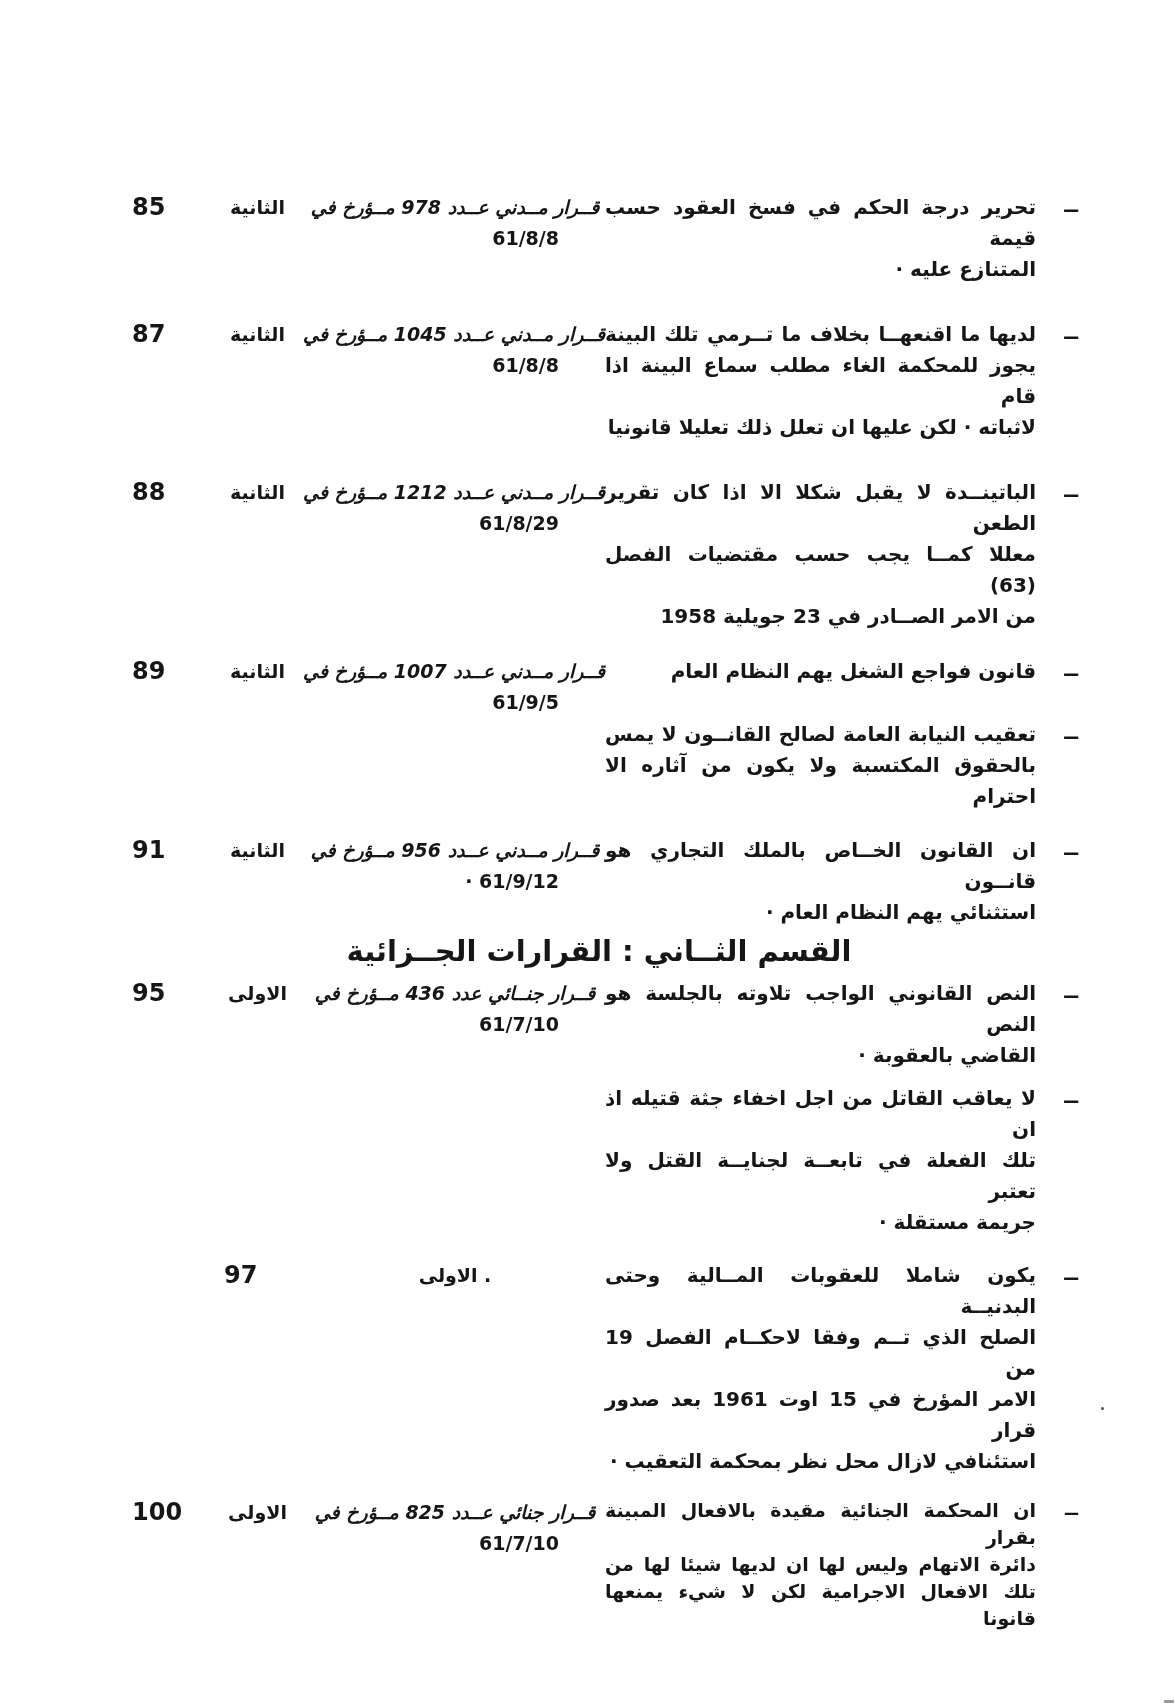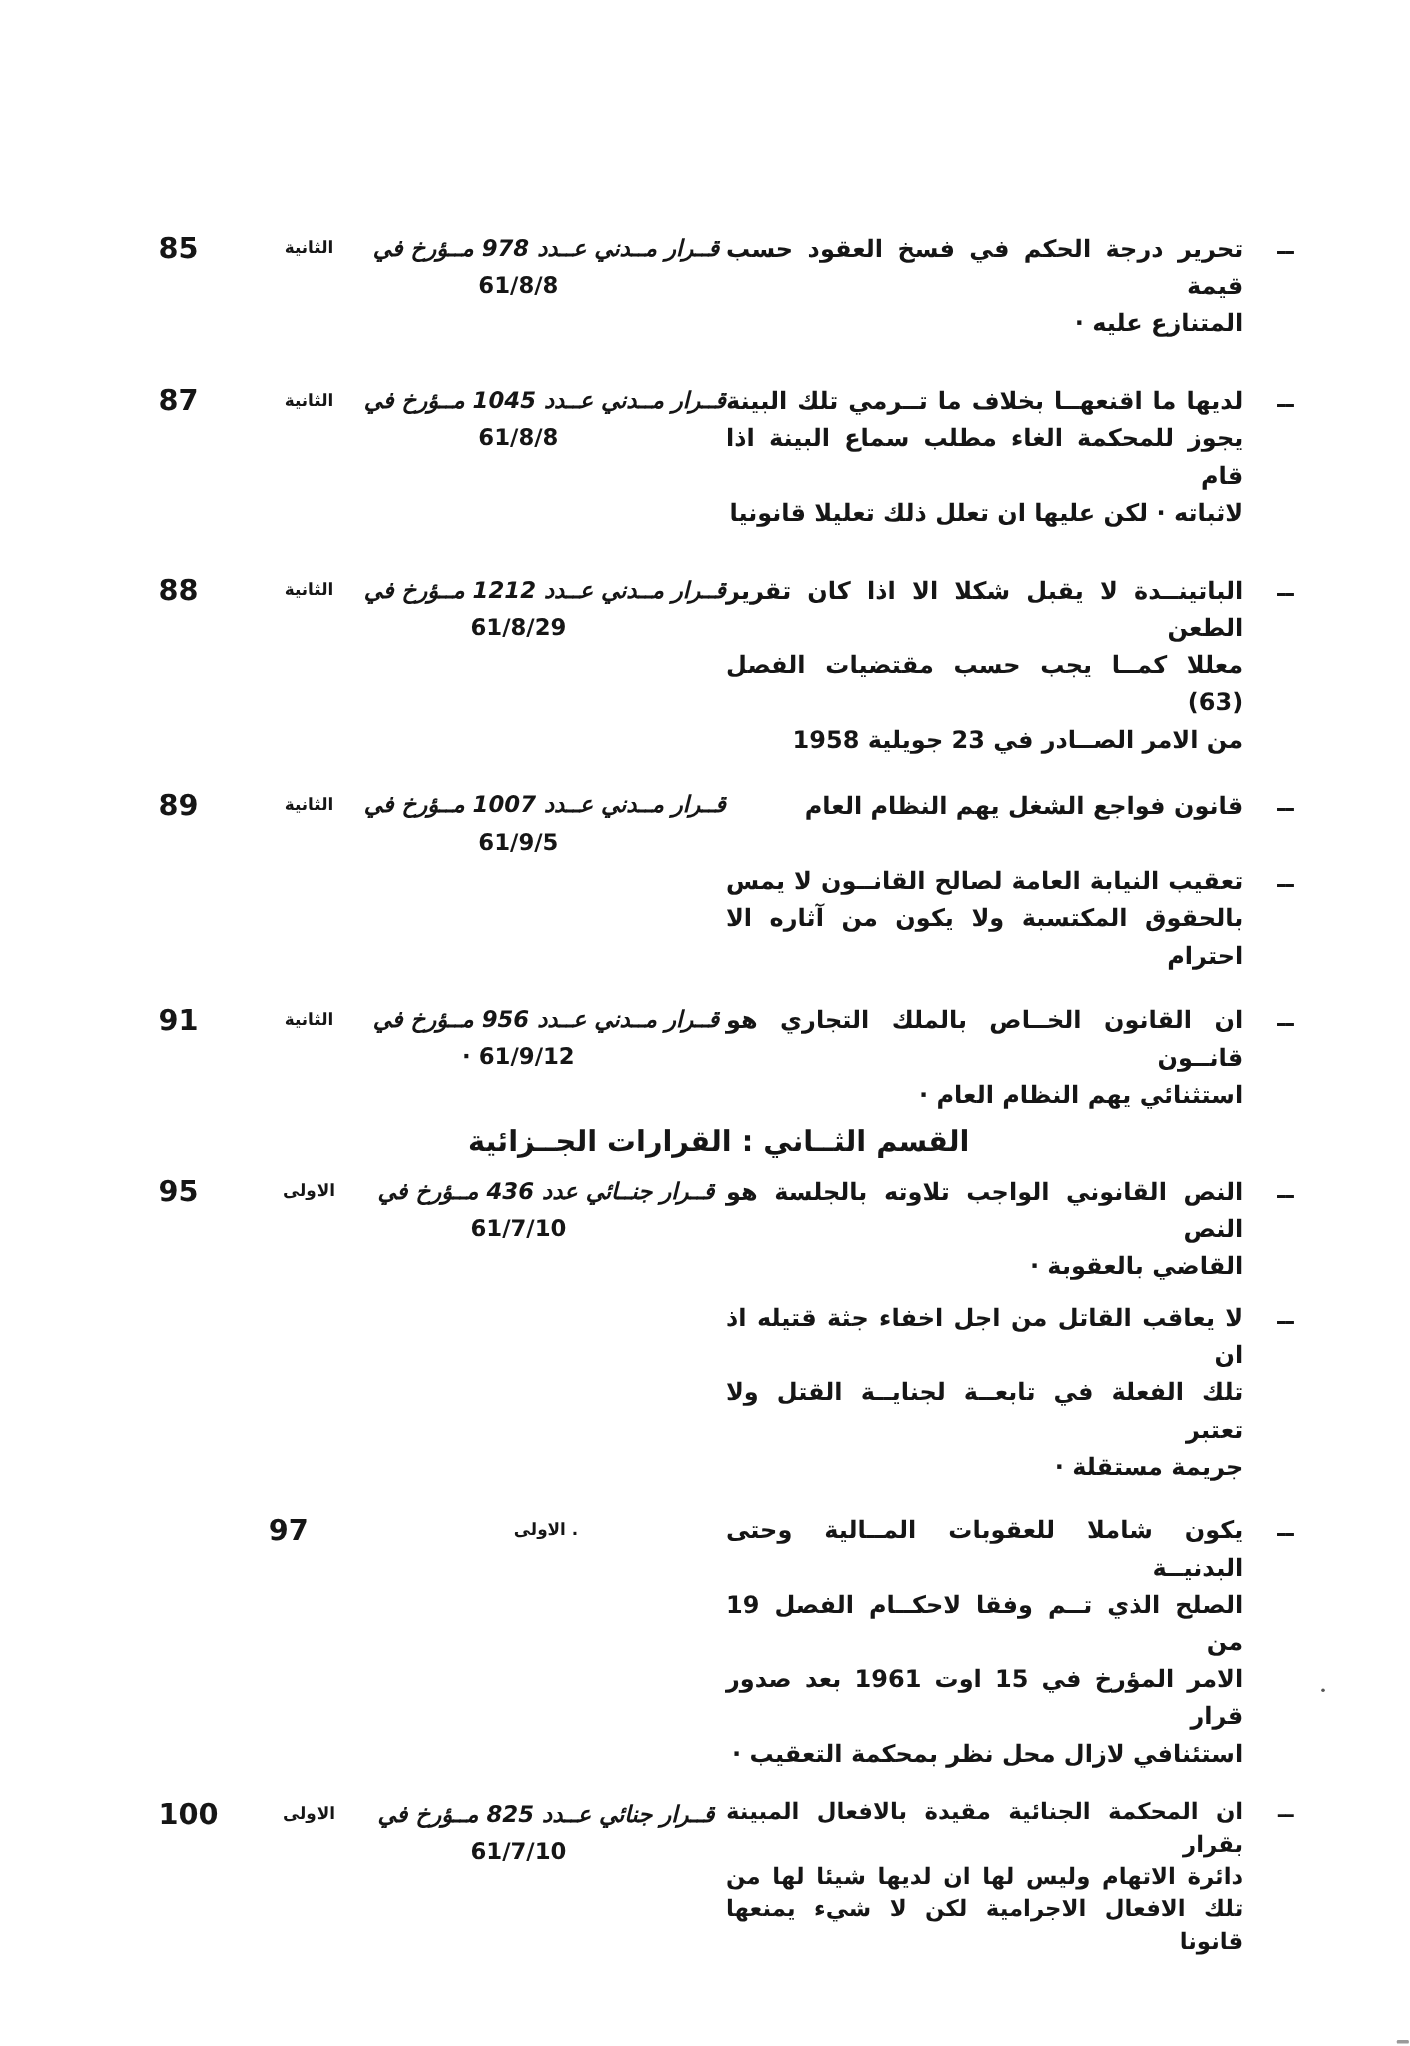--- a/index.html
+++ b/index.html
@@ -12,25 +12,25 @@
   .toc{padding:192px 95px 0 118px;}
   .entry{display:grid;grid-template-columns:475px 300px 95px 1fr;align-items:start;}
   .desc{font-size:20px;line-height:31px;}
   .item{position:relative;padding-right:44px;}
   .item + .item{margin-top:14px;}
   .dash{position:absolute;right:2px;top:-2px;}
   .line{text-align:justify;text-align-last:justify;}
   .line.last{text-align:right;text-align-last:right;}
   .decision{font-size:19px;line-height:31px;}
   .d1{text-align:center;white-space:nowrap;font-style:italic;}
-  .date{direction:ltr;text-align:center;padding-right:46px;}
+  .date{direction:ltr;text-align:right;padding-right:46px;}
   .date-inline{text-align:left;white-space:nowrap;}
-  .chamber{font-size:14px;line-height:31px;text-align:center;white-space:nowrap;}
+  .chamber{font-size:19px;line-height:31px;text-align:center;white-space:nowrap;}
   .ref{font-size:24px;line-height:31px;text-align:left;padding-left:14px;direction:ltr;}
-  .section-heading{font-size:24px;line-height:34px;text-align:center;}
+  .section-heading{font-size:29px;line-height:34px;text-align:center;}
   
   .toc>*:nth-child(1){margin-bottom:34px}
   .toc>*:nth-child(2){margin-bottom:34px}
   .toc>*:nth-child(3){margin-bottom:24px}
   .toc>*:nth-child(4){margin-bottom:23px}
   .toc>*:nth-child(5){margin-bottom:6px}
   .toc>*:nth-child(6){margin-bottom:10px}
   .toc>*:nth-child(7){margin-bottom:22px}
   .toc>*:nth-child(8){margin-bottom:20px}
   .toc>*:nth-child(4) .item + .item{margin-top:32px}

